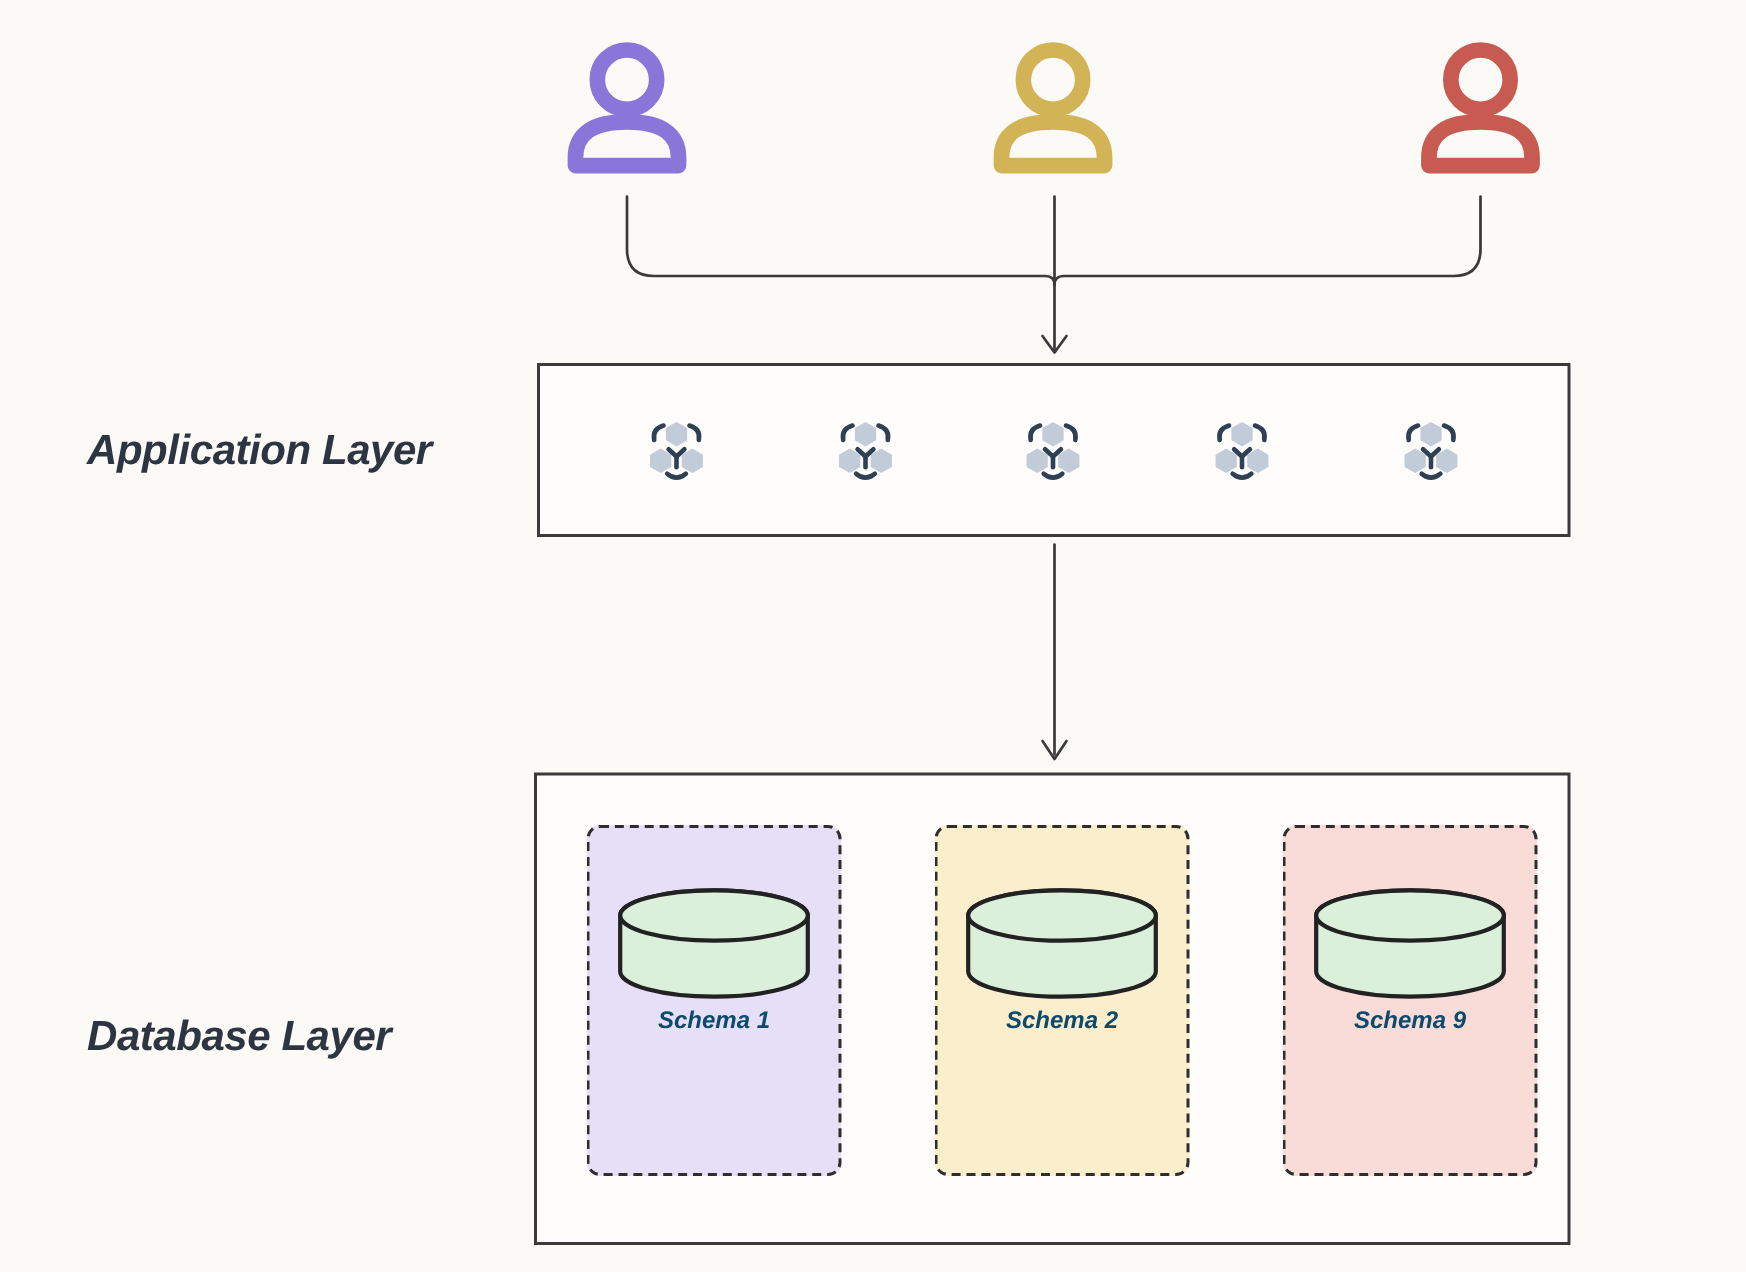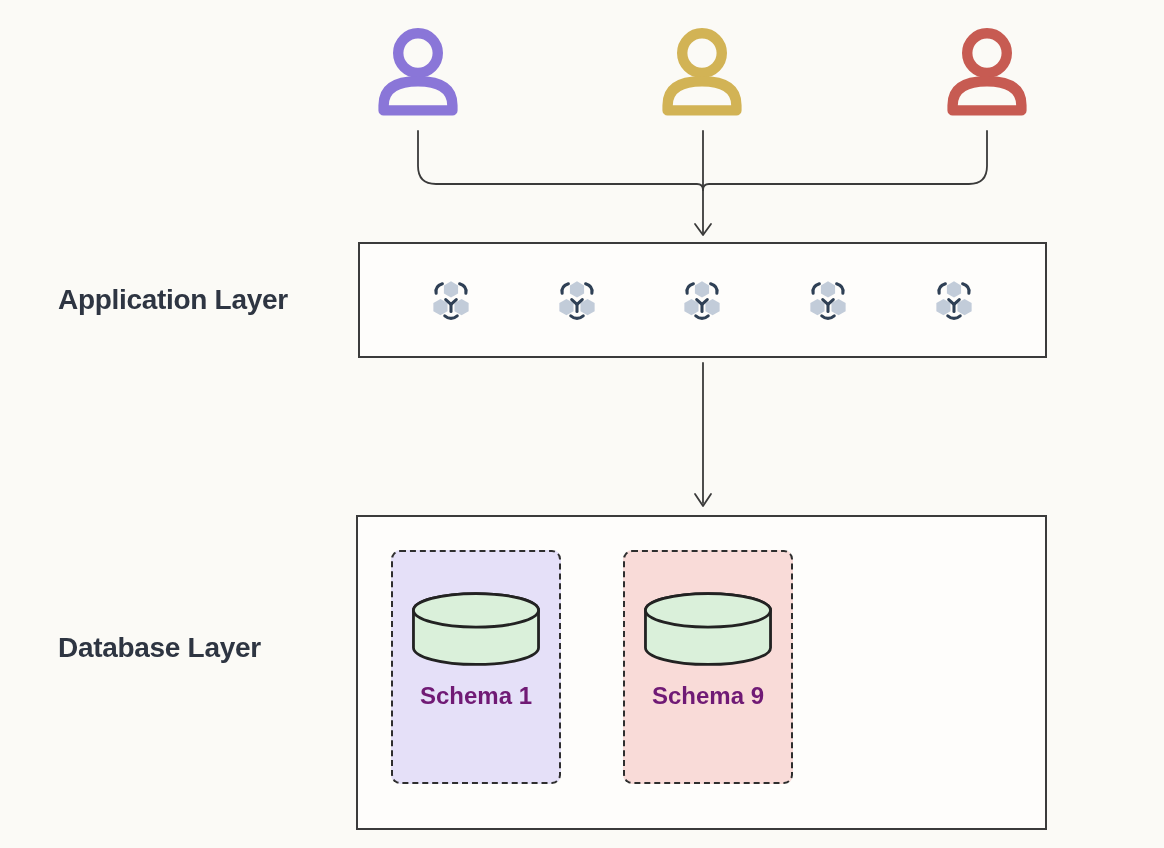--- a/index.html
+++ b/index.html
@@ -6,20 +6,21 @@
   body{
     font-family:"Liberation Sans", sans-serif;
     background:#fbfaf6;
   }
   .diagram{
     position:relative;
     width:1164px;
     height:848px;
     background:#fbfaf6;
     overflow:hidden;
+    font-style:italic;
   }
   .connectors{
     position:absolute;
     left:0; top:0;
     width:1164px; height:848px;
     pointer-events:none;
   }
   .user-icon{
     position:absolute;
     width:100px; height:104px;
@@ -50,21 +51,21 @@
     left:58px;
     width:300px;
     font-size:28px;
     font-weight:700;
     letter-spacing:-0.3px;
     color:#2e3542;
     display:flex;
     align-items:center;
   }
   .app-label{top:242px; height:116px;}
-  .db-label{top:490px; height:315px;text-align:center;}
+  .db-label{top:533px; height:315px;text-align:center;}
 
   .db-box{
     left:356px; top:515px;
     width:691px; height:315px;
     display:flex;
     justify-content:flex-start;
     gap:62px;
     padding:33px 0 0 33px;
   }
   .schema-card{
@@ -75,24 +76,23 @@
     display:flex;
     flex-direction:column;
     align-items:center;
     flex:0 0 auto;
   }
   .cyl-icon{
     width:140px; height:86px;
     margin-top:34px;
   }
   .schema-label{
-    margin-top:10px;
-    font-size:24px;
+    font-size:16px;
     font-weight:700;
-    color:#701a75;
+    color:#0c4a6e;
   }
   .defs-holder{position:absolute; width:0; height:0; overflow:hidden;}
 </style>
 </head>
 <body>
 
 <svg class="defs-holder" aria-hidden="true">
   <defs>
 
     <g id="person-def" fill="none" stroke-width="5" stroke-linecap="round" stroke-linejoin="round">
@@ -175,20 +175,26 @@
   <div class="layer-label db-label">Database Layer</div>
   <div class="layer-box db-box" style="border-color: rgb(59, 59, 59);">
 
     <div class="schema-card" style="background-color: rgb(229, 224, 248);">
       <svg class="cyl-icon" viewBox="0 0 150 92">
           <use href="#cyl-def"></use>
         </svg>
       <div class="schema-label">Schema 1</div>
     </div>
 
+    <div class="schema-card" style="background-color: rgb(250, 238, 204);">
+      <svg class="cyl-icon" viewBox="0 0 150 92">
+          <use href="#cyl-def"></use>
+        </svg>
+      <div class="schema-label">Schema 2</div>
+    </div>
 
     <div class="schema-card" style="background-color: rgb(249, 219, 216);">
       <svg class="cyl-icon" viewBox="0 0 150 92">
           <use href="#cyl-def"></use>
         </svg>
       <div class="schema-label">Schema 9</div>
     </div>
 
   </div>
 </div>

